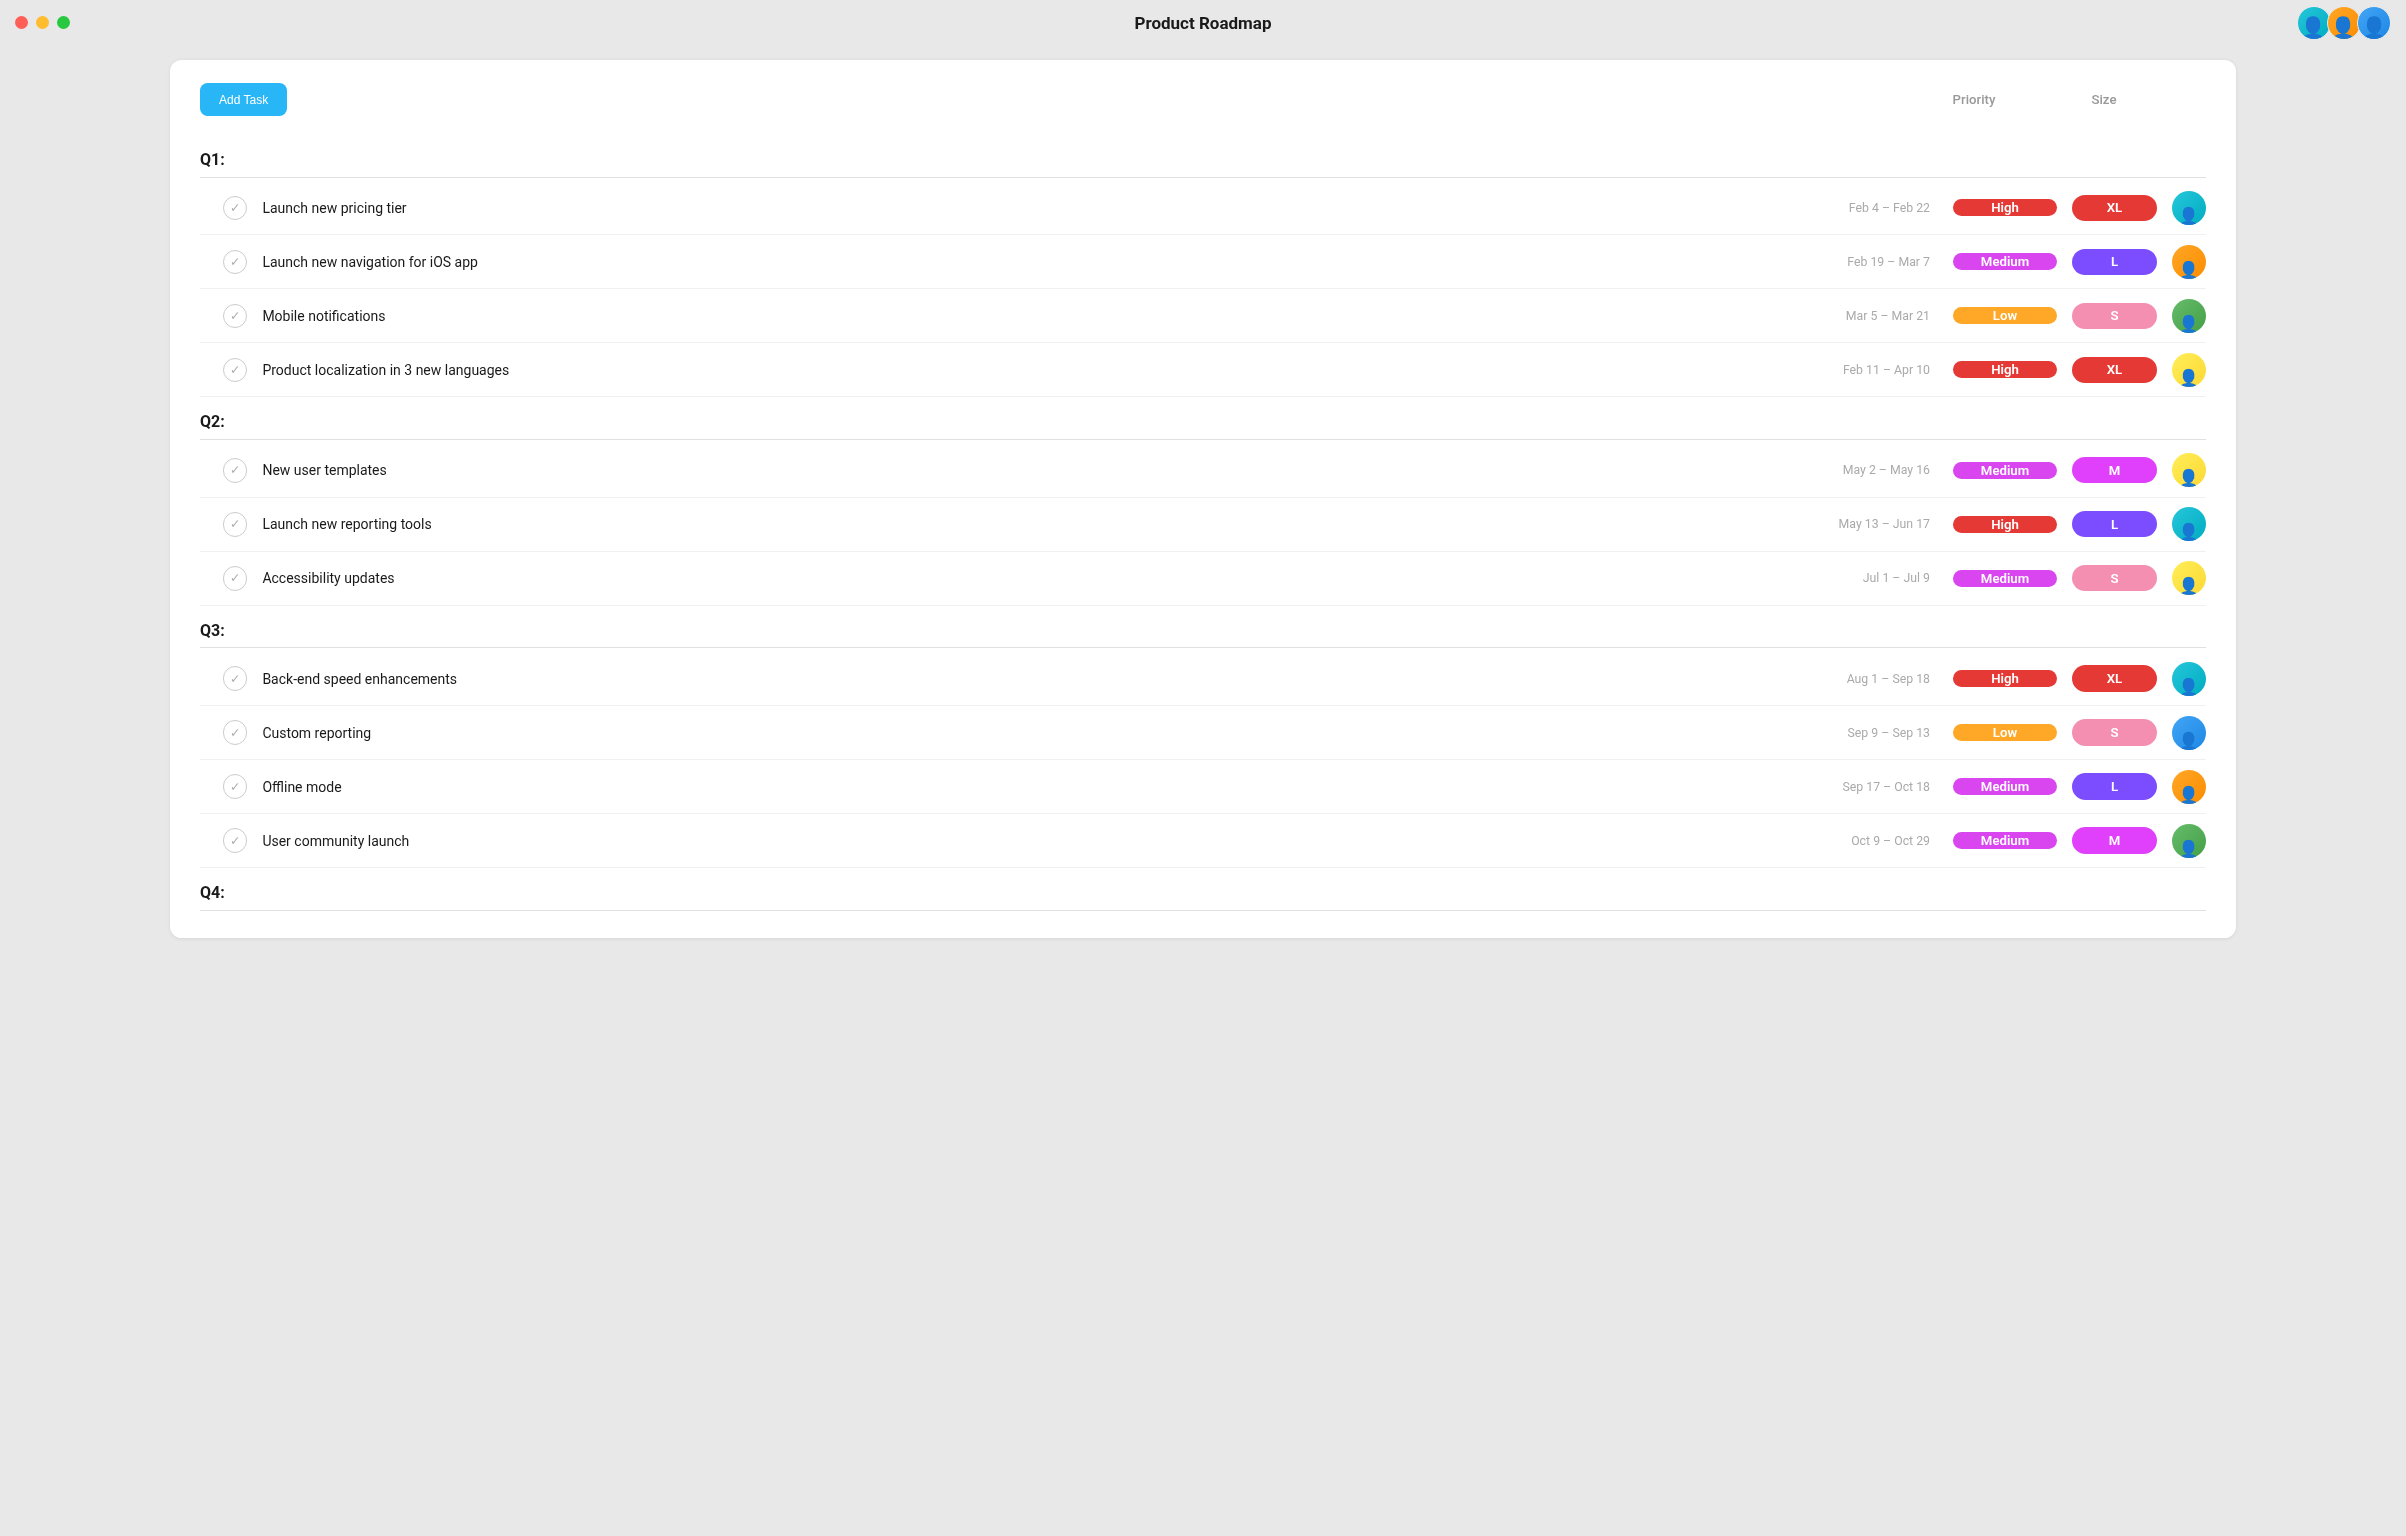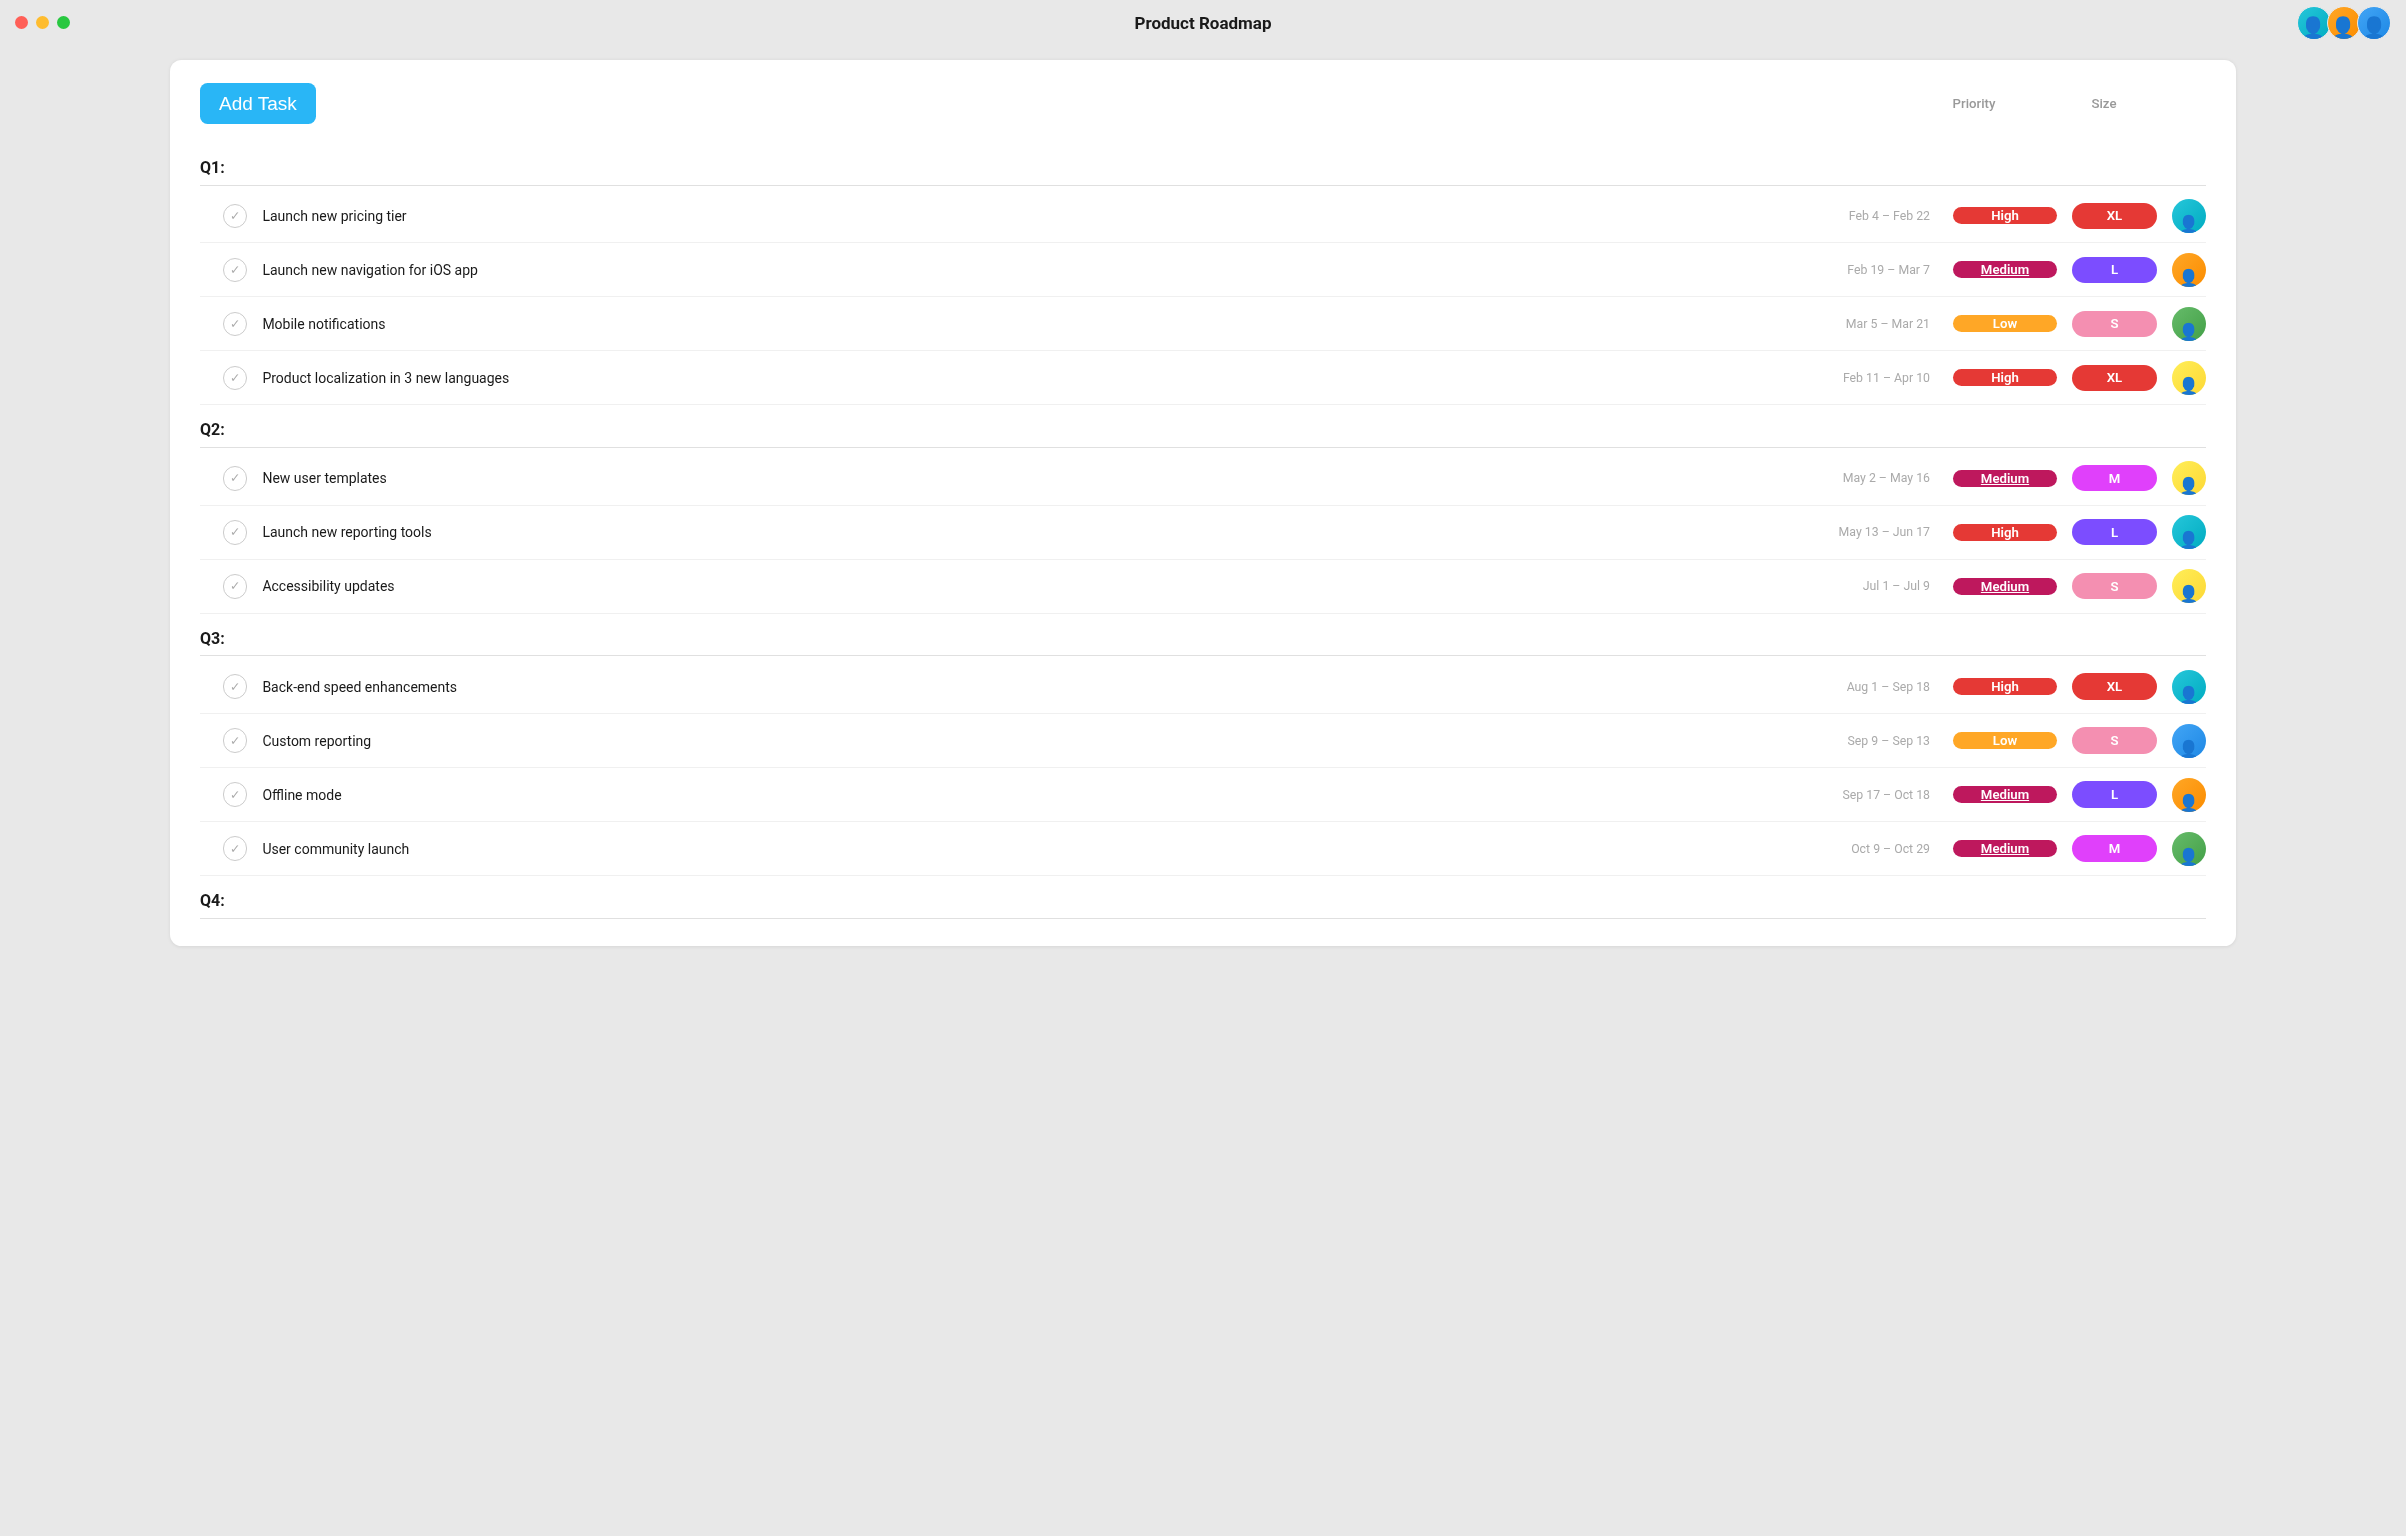--- a/index.html
+++ b/index.html
@@ -76,21 +76,21 @@
       align-items: center;
       justify-content: space-between;
       margin-bottom: 19px;
     }
     .add-task-btn {
       background: #29b6f6;
       color: white;
       border: none;
       border-radius: 7.6px;
       padding: 9.5px 19px;
-      font-size: 19px;
+      font-size: 12px;
       font-weight: 500;
       cursor: pointer;
     }
 
     .col-headers {
       display: flex;
       gap: 16px;
     }
     .col-header {
       font-size: 13.2px;
@@ -161,21 +161,21 @@
       width: 104px;
       text-align: center;
       border-radius: 19px;
       padding: 1px 0;
       font-size: 13.2px;
       font-weight: 600;
       color: white;
       margin-right: 15px;
     }
     .priority-high { background: #e53935; }
-    .priority-medium { background: #be185d; text-decoration: underline; }
+    .priority-medium { background: #d946ef; }
     .priority-low { background: #ffa726; }
 
     .size-badge {
       width: 85px;
       text-align: center;
       border-radius: 19px;
       padding: 5.7px 0;
       font-size: 13.2px;
       font-weight: 600;
       color: white;

